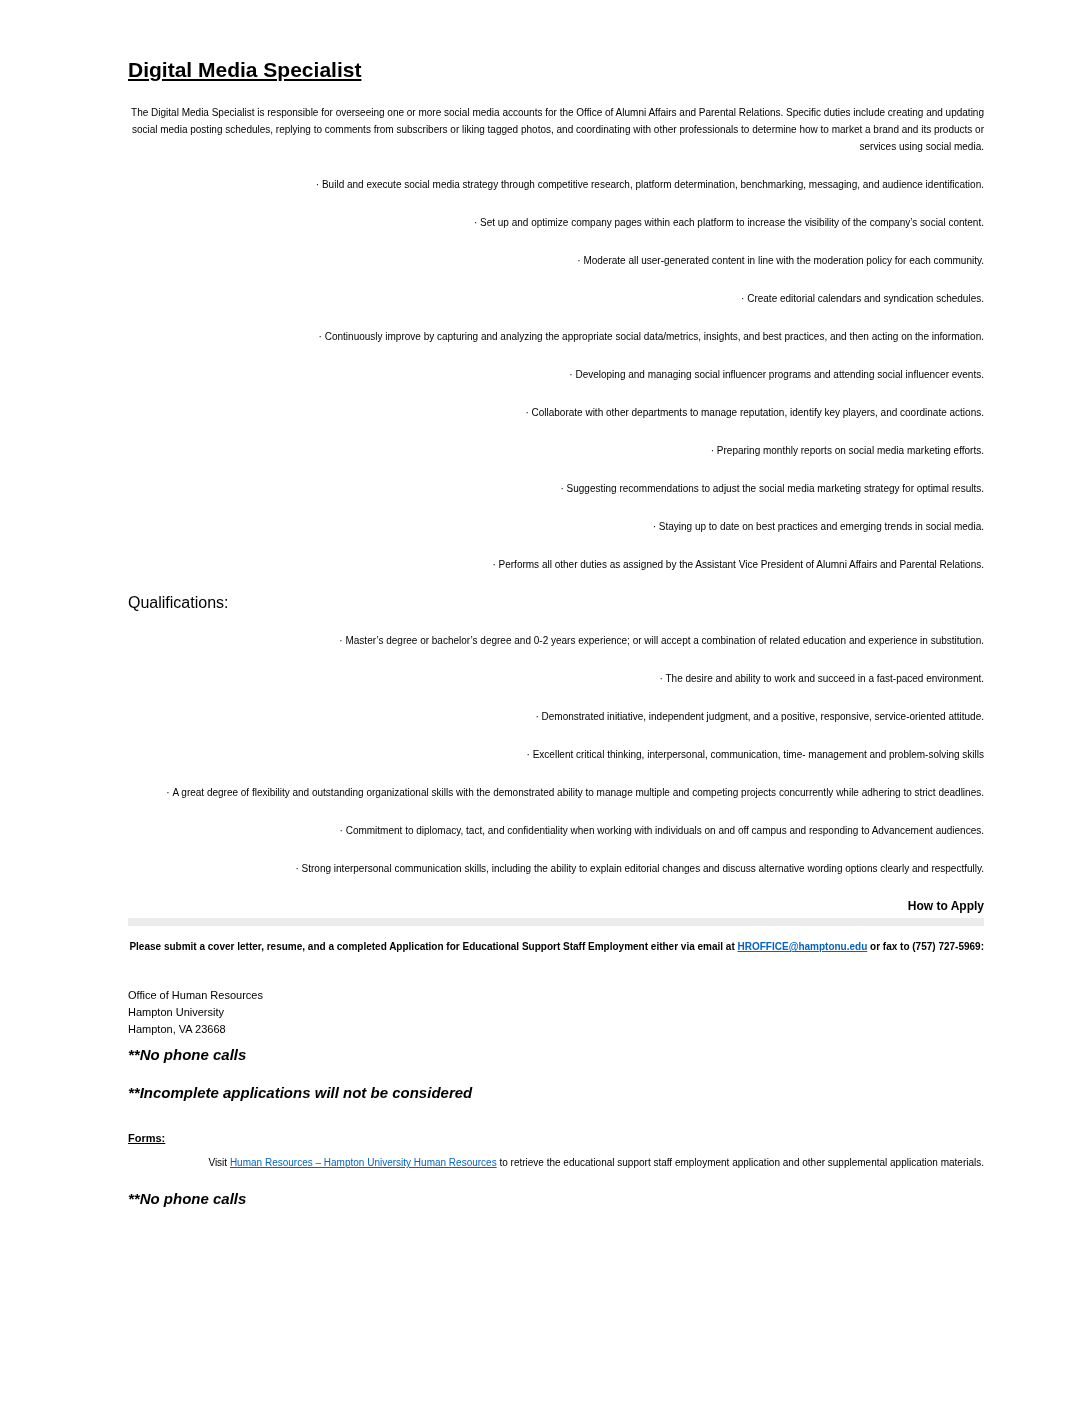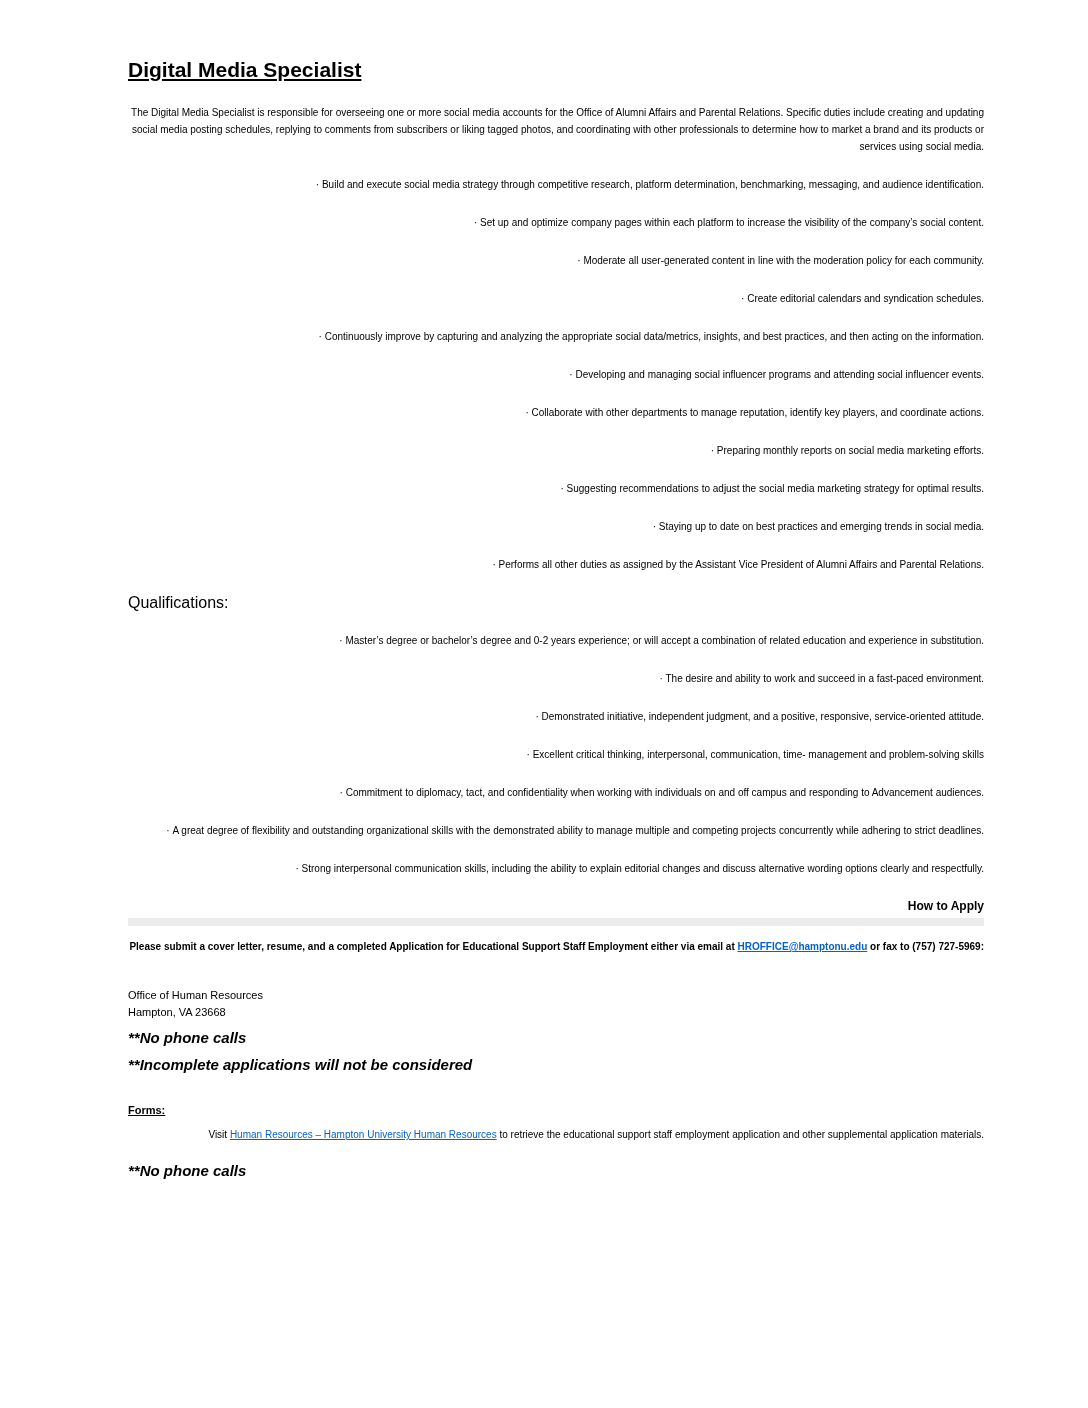--- a/index.html
+++ b/index.html
@@ -53,21 +53,21 @@
   }
   .addr-line { font-size: 11px; line-height: 17px; margin: 0; }
   .note {
     font-size: 15px;
     line-height: 17px;
     font-weight: 700;
     font-style: italic;
     margin: 0;
   }
   .note-no-phone { margin-top: 8px; }
-  .note-incomplete { margin-top: 10px; }
+  .note-incomplete { margin-top: 21px; }
   .forms-heading {
     font-size: 11px;
     line-height: 16px;
     font-weight: 700;
     text-decoration: underline;
     margin: 29px 0 8px 0;
   }
   .forms-para { margin: 0; }
   .note-final { margin-top: 19px; }
   .bold { font-weight: 400; }
@@ -93,30 +93,31 @@
     <p class="para bullet">Suggesting recommendations to adjust the social media marketing strategy for optimal results.</p>
     <p class="para bullet">Staying up to date on best practices and emerging trends in social media.</p>
     <p class="para bullet">Performs all other duties as assigned by the Assistant Vice President of Alumni Affairs and Parental Relations.</p>
 
     <p class="section-label">Qualifications:</p>
 
     <p class="para bullet">Master’s degree or bachelor’s degree and 0-2 years experience; or will accept a combination of related education and experience in substitution.</p>
     <p class="para bullet">The desire and ability to work and succeed in a fast-paced environment.</p>
     <p class="para bullet">Demonstrated initiative, independent judgment, and a positive, responsive, service-oriented attitude.</p>
     <p class="para bullet">Excellent critical thinking, interpersonal, communication, time- management and problem-solving skills</p>
+    <p class="para bullet">A great degree of flexibility and outstanding organizational skills with the demonstrated ability to manage multiple and competing projects concurrently while adhering to strict deadlines.</p>
     <p class="para bullet">Commitment to diplomacy, tact, and confidentiality when working with individuals on and off campus and responding to Advancement audiences.</p>
-    <p class="para bullet">A great degree of flexibility and outstanding organizational skills with the demonstrated ability to manage multiple and competing projects concurrently while adhering to strict deadlines.</p>
     <p class="para bullet">Strong interpersonal communication skills, including the ability to explain editorial changes and discuss alternative wording options clearly and respectfully.</p>
 
     <h2 class="apply-heading">How to Apply</h2>
     <div class="heading-divider"></div>
 
     <p class="para apply-para"><span>Please submit a cover letter, resume, and a completed Application for Educational Support Staff Employment either via email at </span><a class="doc-link" href="#">HROFFICE@hamptonu.edu</a><span> or fax to (757) 727-5969:</span></p>
 
     <p class="addr-line">Office of Human Resources</p>
+    <p class="addr-line">Hampton University</p>
     <p class="addr-line"><span>Hampton, </span><span class="bold">VA 23668</span></p>
 
     <p class="note note-no-phone">**No phone calls</p>
     <p class="note note-incomplete">**Incomplete applications will not be considered</p>
 
     <p class="forms-heading">Forms:</p>
     <p class="para forms-para"><span>Visit </span><a class="doc-link" href="#">Human Resources – Hampton University Human Resources</a><span> to retrieve the educational support staff employment application and other supplemental application materials.</span></p>
 
     <p class="note note-final">**No phone calls</p>
 

